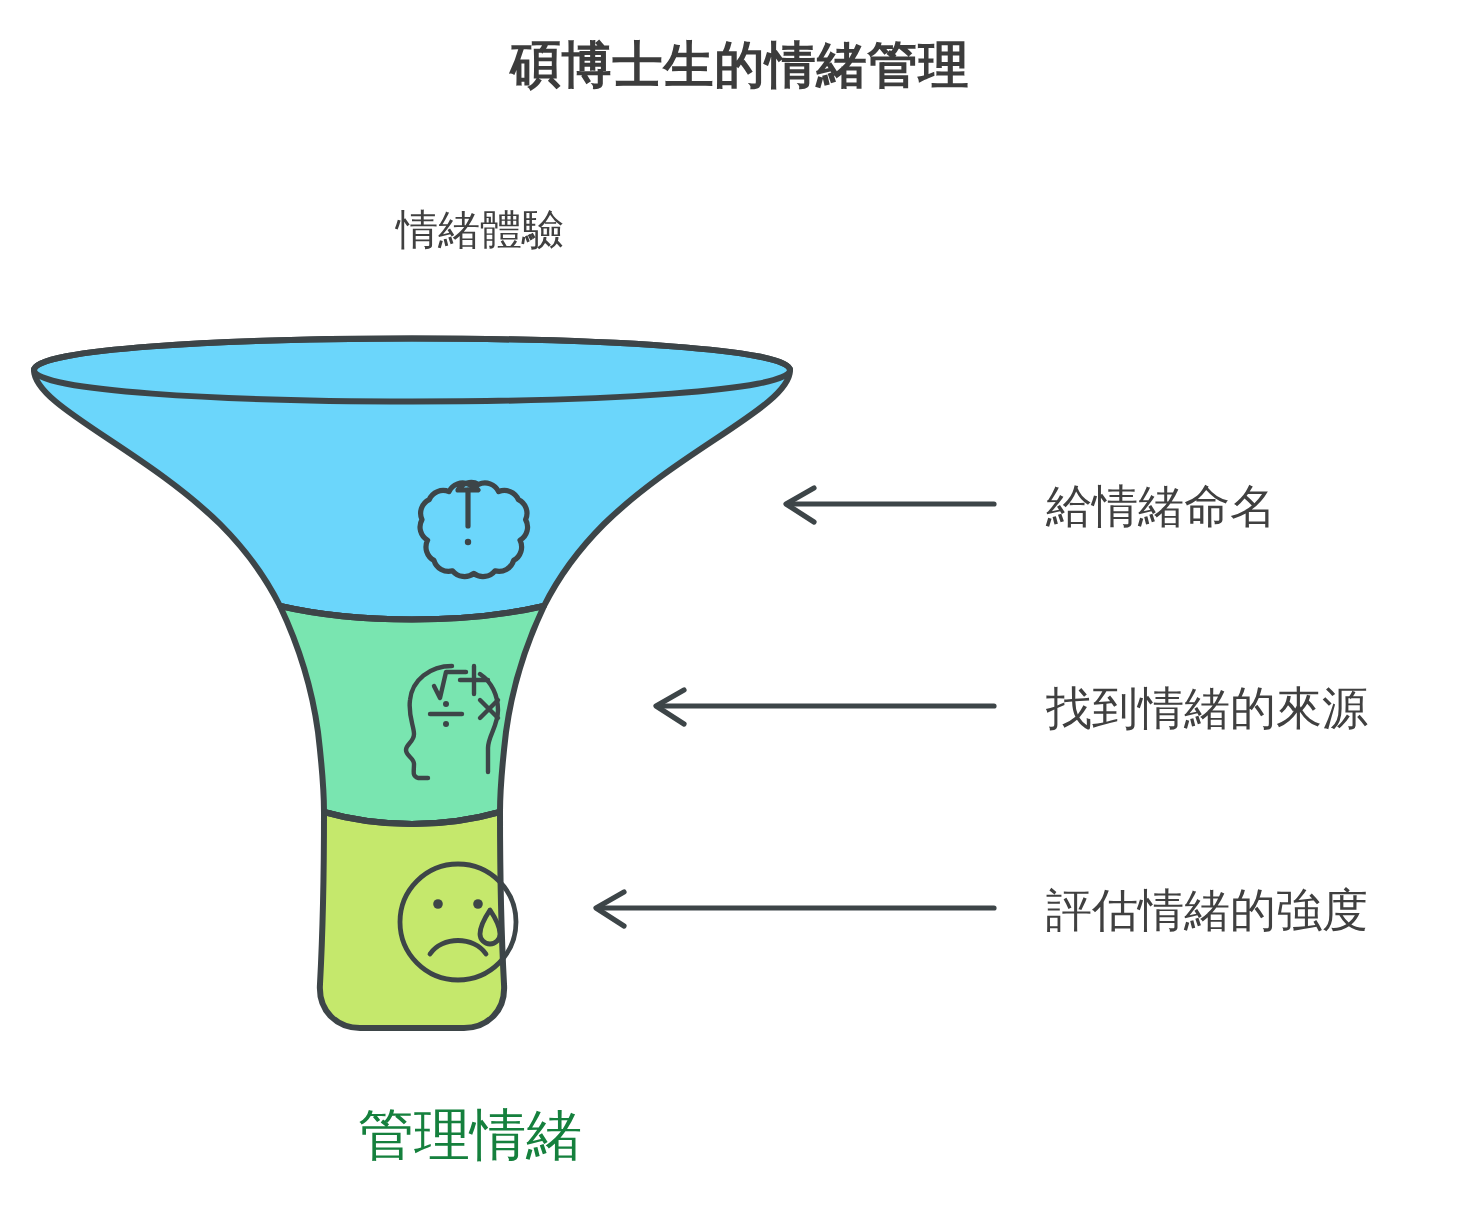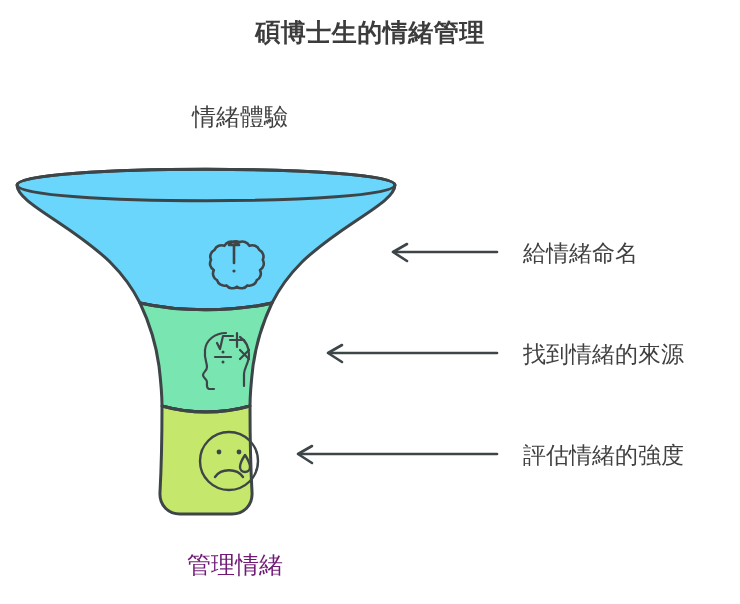--- a/index.html
+++ b/index.html
@@ -30,31 +30,31 @@
     font-weight: bold;
     color: #3c3c3c;
     letter-spacing: 0.5px;
   }
   .label-top {
     position: absolute;
     left: 60px;
     top: 101px;
     width: 360px;
     text-align: center;
-    font-size: 24px;
+    font-size: 21px;
     color: #404040;
   }
   .label-bottom {
     position: absolute;
     left: 55px;
     top: 549px;
     width: 360px;
     text-align: center;
-    font-size: 24px;
-    color: #701a75;
+    font-size: 28px;
+    color: #15803d;
   }
   .side-label {
     position: absolute;
     font-size: 23px;
     color: #404040;
     white-space: nowrap;
   }
   .side-label.l0 { left: 523px; top: 238px; }
   .side-label.l1 { left: 523px; top: 339px; }
   .side-label.l2 { left: 523px; top: 440px; }

